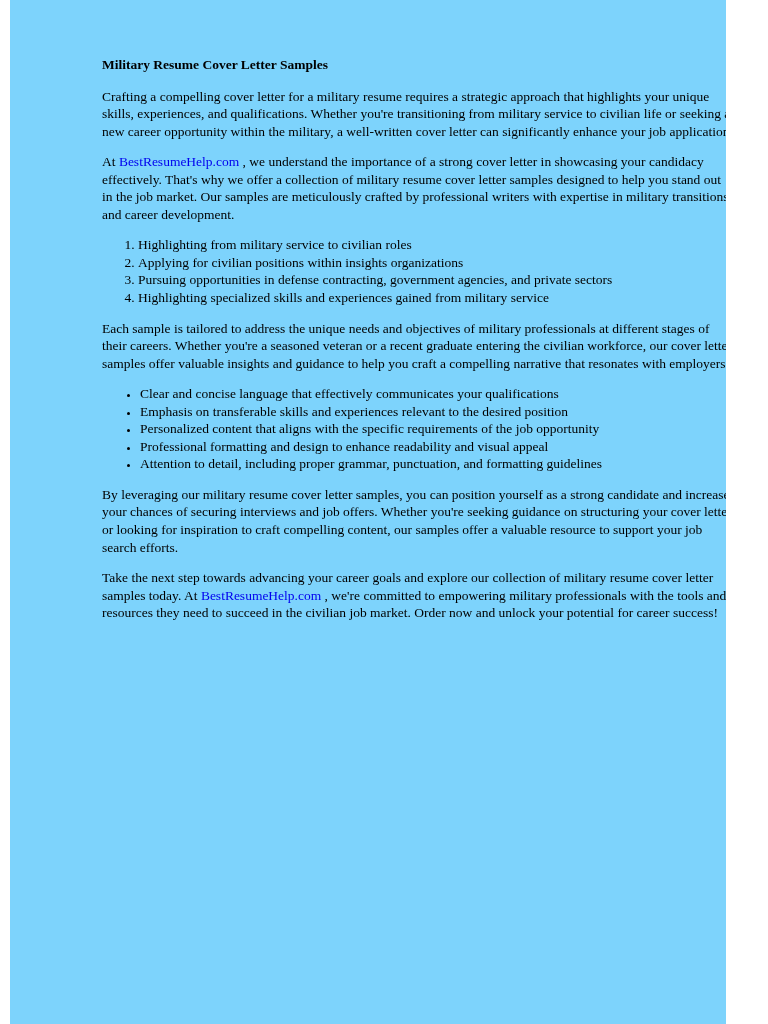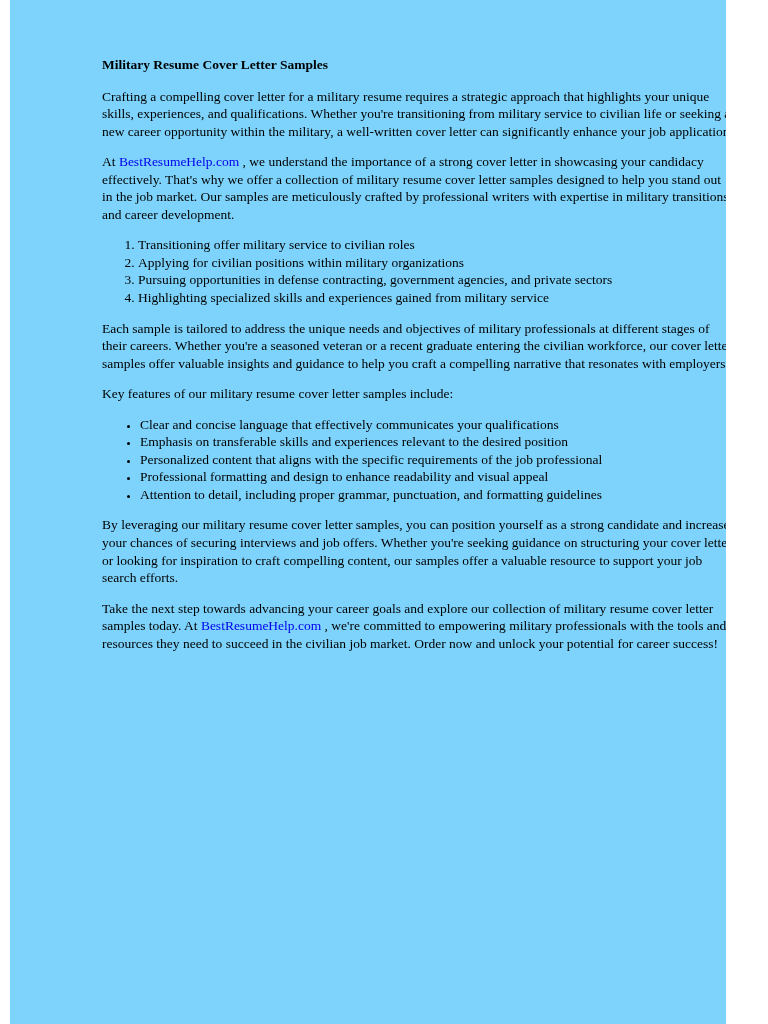--- a/index.html
+++ b/index.html
@@ -67,34 +67,33 @@
   <div class="content">
 
     <h1 class="doc-title">Military Resume Cover Letter Samples</h1>
 
     <p>Crafting a compelling cover letter for a military resume requires a strategic approach that highlights your unique skills, experiences, and qualifications. Whether you're transitioning from military service to civilian life or seeking a new career opportunity within the military, a well-written cover letter can significantly enhance your job application.</p>
 
     <p><span>At </span><a class="doc-link">BestResumeHelp.com</a><span> , we understand the importance of a strong cover letter in showcasing your candidacy effectively. That's why we offer a collection of military resume cover letter samples designed to help you stand out in the job market. Our samples are meticulously crafted by professional writers with expertise in military transitions and career development.</span></p>
 
 
     <ol class="num-list">
-      <li>Transitioning offer military service to civilian roles</li>
-      <li>Applying for civilian positions within military organizations</li>
+      <li>Highlighting from military service to civilian roles</li>
+      <li>Applying for civilian positions within insights organizations</li>
       <li>Pursuing opportunities in defense contracting, government agencies, and private sectors</li>
       <li>Highlighting specialized skills and experiences gained from military service</li>
     </ol>
 
     <p>Each sample is tailored to address the unique needs and objectives of military professionals at different stages of their careers. Whether you're a seasoned veteran or a recent graduate entering the civilian workforce, our cover letter samples offer valuable insights and guidance to help you craft a compelling narrative that resonates with employers.</p>
 
-    <p>Key features of our military resume cover letter samples include:</p>
 
     <ul class="bullet-list">
       <li>Clear and concise language that effectively communicates your qualifications</li>
       <li>Emphasis on transferable skills and experiences relevant to the desired position</li>
-      <li>Personalized content that aligns with the specific requirements of the job professional</li>
+      <li>Personalized content that aligns with the specific requirements of the job opportunity</li>
       <li>Professional formatting and design to enhance readability and visual appeal</li>
       <li>Attention to detail, including proper grammar, punctuation, and formatting guidelines</li>
     </ul>
 
     <p>By leveraging our military resume cover letter samples, you can position yourself as a strong candidate and increase your chances of securing interviews and job offers. Whether you're seeking guidance on structuring your cover letter or looking for inspiration to craft compelling content, our samples offer a valuable resource to support your job search efforts.</p>
 
     <p><span>Take the next step towards advancing your career goals and explore our collection of military resume cover letter samples today. At </span><a class="doc-link">BestResumeHelp.com</a><span> , we're committed to empowering military professionals with the tools and resources they need to succeed in the civilian job market. Order now and unlock your potential for career success!</span></p>
 
   </div>
 </div>

